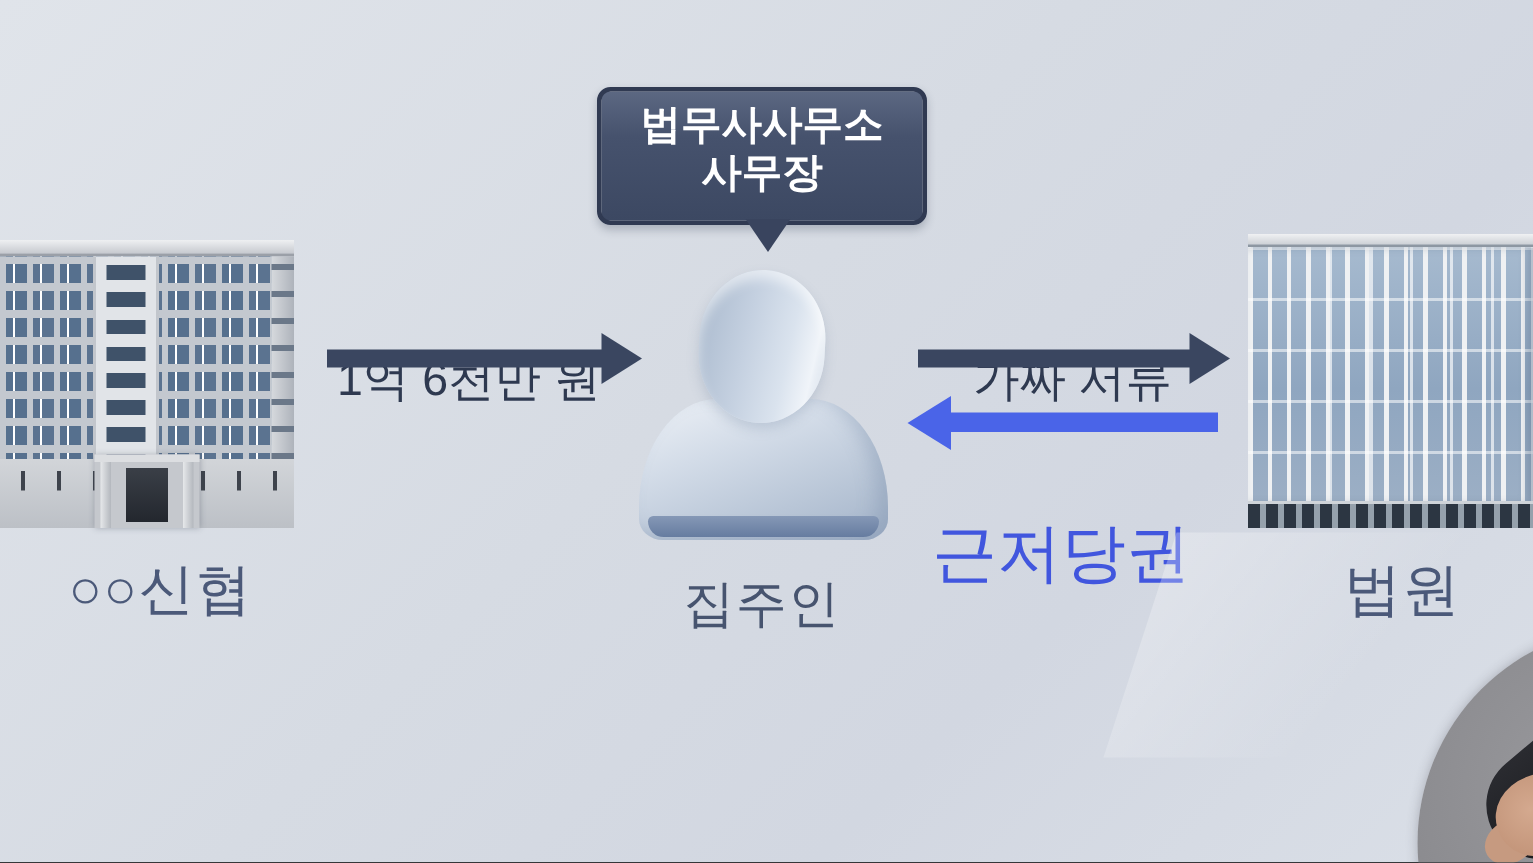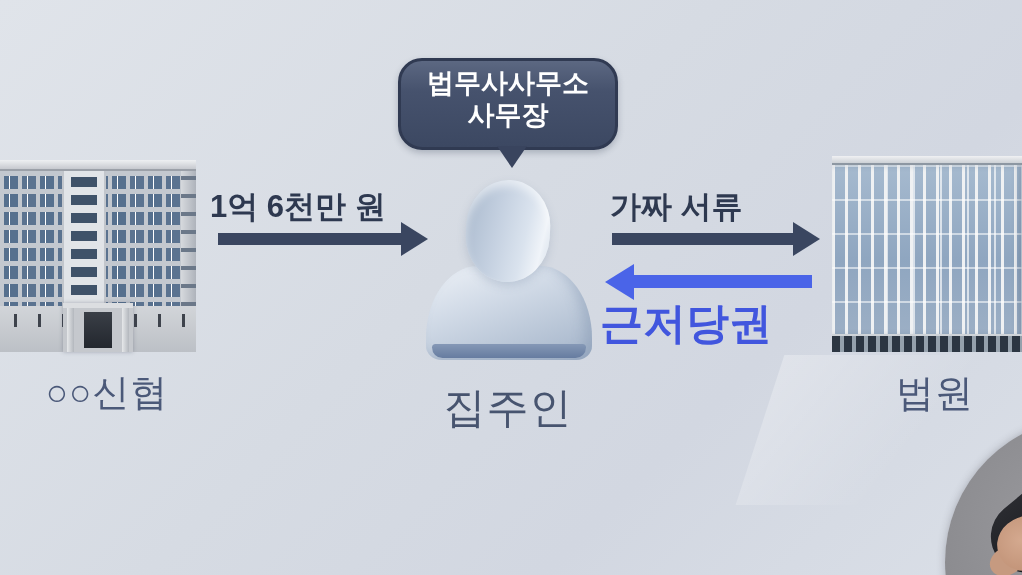--- a/index.html
+++ b/index.html
@@ -5,41 +5,41 @@
   html,body{margin:0;padding:0;background:#000;}
   .stage{
     position:relative;width:1022px;height:575px;overflow:hidden;
     background:linear-gradient(135deg,#e0e4ea 0%,#d6dbe3 45%,#d2d7e1 70%,#dadfe7 100%);
     font-family:"Liberation Sans","DejaVu Sans",sans-serif;
   }
 
   
   .label{position:absolute;font-weight:400;color:#4b5979;text-align:center;letter-spacing:1px;}
   .label-left{left:8px;top:368px;width:198px;font-size:37px;}
-  .label-center{left:408px;top:380px;width:200px;font-size:42px;color:#47546f;}
+  .label-center{left:408px;top:380px;width:200px;font-size:34px;color:#47546f;}
   .label-right{left:840px;top:368px;width:190px;font-size:38px;}
 
-  .flow-label{position:absolute;font-weight:700;color:#2e3950;font-size:31px;}
+  .flow-label{position:absolute;font-weight:400;color:#2e3950;text-align:center;font-size:31px;margin-top:46px;}
   .money-label{left:210px;top:186px;width:205px;}
   .fake-label{left:610px;top:186px;width:210px;}
   .blue-label{left:600px;top:299px;width:215px;color:#4156de;font-size:43px;line-height:1.12;}
 
   
   .arrow-shaft{position:absolute;height:12px;background:#3a4660;}
   .money-shaft{left:218px;top:233px;width:184px;}
   .fake-shaft{left:612px;top:233px;width:182px;}
   .blue-shaft{left:634px;top:275px;width:178px;height:13px;background:#4a64e8;}
   .arrow-head{position:absolute;width:0;height:0;border-top:17px solid transparent;border-bottom:17px solid transparent;}
   .money-head{left:401px;top:222px;border-left:27px solid #3a4660;}
   .fake-head{left:793px;top:222px;border-left:27px solid #3a4660;}
   .blue-head{left:605px;top:264px;border-right:29px solid #4a64e8;border-top:18px solid transparent;border-bottom:18px solid transparent;}
 
   
   .bubble{
-    position:absolute;left:398px;top:58px;width:214px;height:80px;border-radius:24px;
+    position:absolute;left:398px;top:58px;width:214px;height:80px;border-radius:9px;
     background:linear-gradient(180deg,#5c6882 0%,#46526d 35%,#3c4862 100%);
     border:3px solid #303a52;color:#fff;text-align:center;
     font-weight:800;font-size:27px;line-height:1.2;padding-top:6px;
     box-shadow:0 3px 6px rgba(40,50,70,.25);
   }
   .bubble-tail{
     position:absolute;left:96px;bottom:-21px;width:0;height:0;
     border-left:15px solid transparent;border-right:15px solid transparent;
     border-top:22px solid #39445e;
   }

